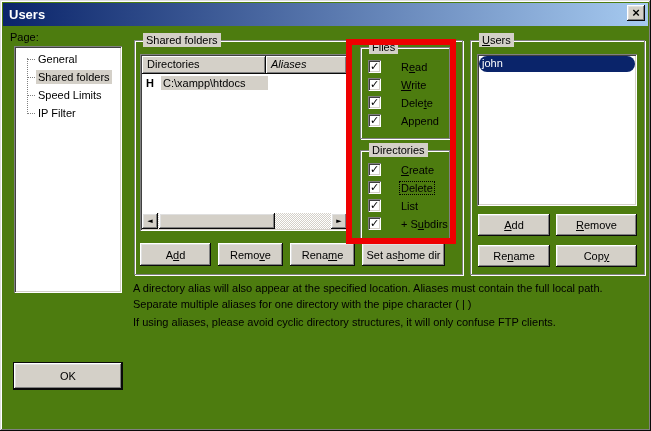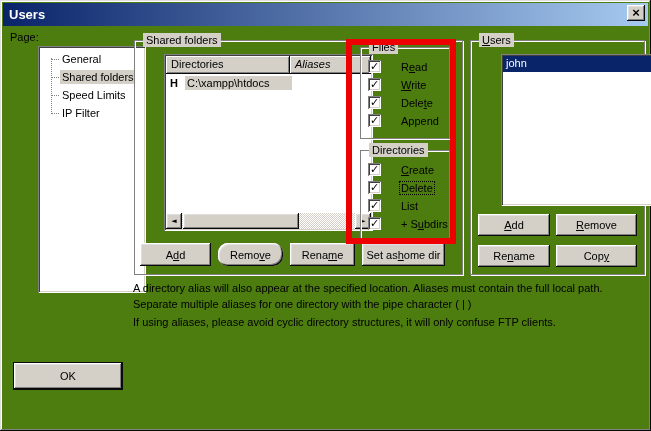--- a/index.html
+++ b/index.html
@@ -11,21 +11,21 @@
     background:linear-gradient(to right,#0a246a,#a6caf0);display:flex;align-items:center;}
   .title-text{color:#fff;font-weight:bold;font-size:13px;padding-left:6px;}
   .close-btn{position:absolute;left:627px;top:5px;width:18px;height:16px;background:#d4d0c8;
     box-shadow:inset -1px -1px #0a0a0a,inset 1px 1px #fff,inset -2px -2px #808080,inset 2px 2px #dfdfdf;
     text-align:center;line-height:15px;font-weight:bold;font-size:13px;cursor:default;}
   .btn{position:absolute;background:#d4d0c8;text-align:center;
     box-shadow:inset -1px -1px #0a0a0a,inset 1px 1px #fff,inset -2px -2px #808080,inset 2px 2px #dfdfdf;
     display:flex;align-items:center;justify-content:center;cursor:default;}
   .btn.default{outline:1px solid #0a0a0a;}
   .sunken{background:#fff;
-    box-shadow:inset 1px 1px #808080,inset -1px -1px #fff,inset 2px 2px #404040,inset -2px -2px #d4d0c8;margin-left:24px;}
+    box-shadow:inset 1px 1px #808080,inset -1px -1px #fff,inset 2px 2px #404040,inset -2px -2px #d4d0c8;}
   .groupbox{position:absolute;border:1px solid #808080;box-shadow:inset 1px 1px 0 #fff,1px 1px 0 #fff;}
   .group-label{position:absolute;top:-8px;left:8px;background:#d4d0c8;padding:0 3px;line-height:14px;}
   .label{position:absolute;}
   .mn{text-decoration:underline;}
   
   .page-list{position:absolute;left:14px;top:46px;width:108px;height:247px;}
   .tree-vline{position:absolute;left:13px;top:12px;height:56px;width:1px;border-left:1px dotted #808080;}
   .tree-item{position:absolute;left:13px;height:18px;display:flex;align-items:center;cursor:default;}
   .tree-stub{display:inline-block;width:8px;border-top:1px dotted #808080;margin-right:1px;}
   .tree-label{padding:1px 2px;white-space:nowrap;}
@@ -50,21 +50,21 @@
   .cb-row{position:absolute;display:flex;align-items:center;cursor:default;}
   .checkbox{width:13px;height:13px;background:#fff;flex:0 0 13px;
     box-shadow:inset 1px 1px #808080,inset -1px -1px #fff,inset 2px 2px #404040,inset -2px -2px #d4d0c8;
     display:flex;align-items:center;justify-content:center;}
   .check{font-family:"DejaVu Sans","Liberation Sans",sans-serif;font-size:11px;font-weight:bold;line-height:11px;margin-top:-1px;}
   .cb-label{margin-left:19px;padding:0 1px;white-space:nowrap;}
   .cb-label.focus-rect{outline:1px dotted #000;}
   
   .users-list{position:absolute;left:477px;top:54px;width:160px;height:152px;}
   .user-row{position:absolute;left:2px;top:2px;right:2px;height:16px;background:#0a246a;color:#fff;
-    padding:1px 0 0 3px;box-sizing:border-box;cursor:default;}
+    padding:1px 0 0 3px;box-sizing:border-box;cursor:default;border-radius:8px;}
   
   .red-rect{position:absolute;left:346px;top:39px;width:110px;height:205px;border:6px solid #ee0000;
     box-sizing:border-box;pointer-events:none;z-index:50;}
   .note{position:absolute;left:133px;width:502px;line-height:16px;}
 </style>
 </head>
 <body>
 
 <div class="dialog">
 
@@ -119,21 +119,21 @@
         <span>►</span>
       </div>
     </div>
   </div>
 
   <div class="btn" style="left:140px;top:243px;width:71px;height:23px;">
     <span>A</span>
       <span class="mn">d</span>
       <span>d</span>
   </div>
-  <div class="btn" style="left:218px;top:243px;width:65px;height:23px;border-radius:10px;">
+  <div class="btn" style="left:218px;top:243px;width:65px;height:23px;">
     <span>Remo</span>
       <span class="mn">v</span>
       <span>e</span>
   </div>
   <div class="btn" style="left:290px;top:243px;width:65px;height:23px;">
     <span>Rena</span>
       <span class="mn">m</span>
       <span>e</span>
   </div>
   <div class="btn" style="left:362px;top:243px;width:83px;height:23px;">

